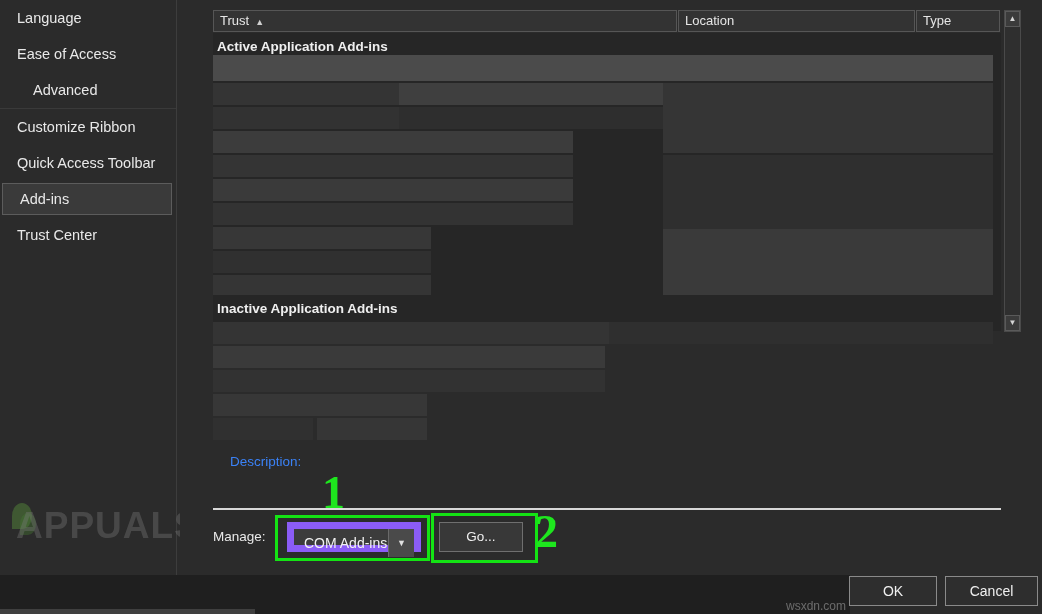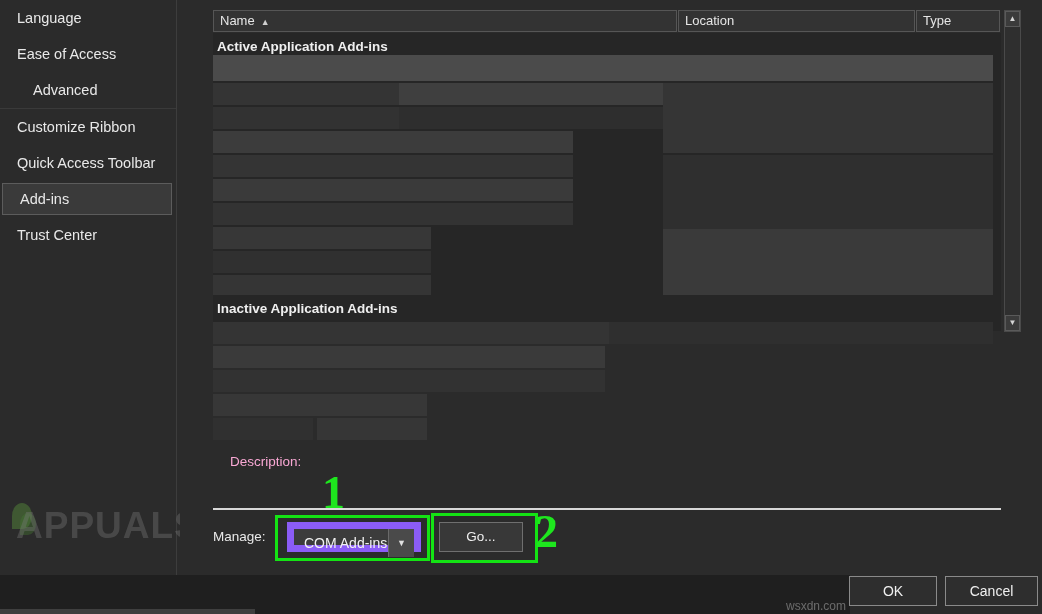--- a/index.html
+++ b/index.html
@@ -202,21 +202,21 @@
     height: 122px;
     overflow: hidden;
   }
 
   
   .desc-label {
     position: absolute;
     left: 50px;
     top: 454px;
     font-size: 13.5px;
-    color: #f9a8d4;
+    color: #3b82f6;
   }
   .rule {
     position: absolute;
     left: 33px;
     top: 508px;
     width: 788px;
     height: 2px;
     background: #d8d8d8;
   }
 
@@ -370,21 +370,21 @@
         <div class="blob" style="left:10px;top:14px;width:16px;height:22px;background:rgba(70,120,50,0.40);"></div>
       </div>
       <div class="wm-text">APPUALS</div>
     </div>
   </div>
 
   <div class="panel">
 
     <div class="list-header">
       <div class="col col-name">
-        <span>Name</span><span class="sort-arrow">▲</span>
+        <span>Trust</span><span class="sort-arrow">▲</span>
       </div>
       <div class="col col-location">
         <span>Location</span>
       </div>
       <div class="col col-type">
         <span>Type</span>
       </div>
     </div>
 
     <div class="scrollbar">

